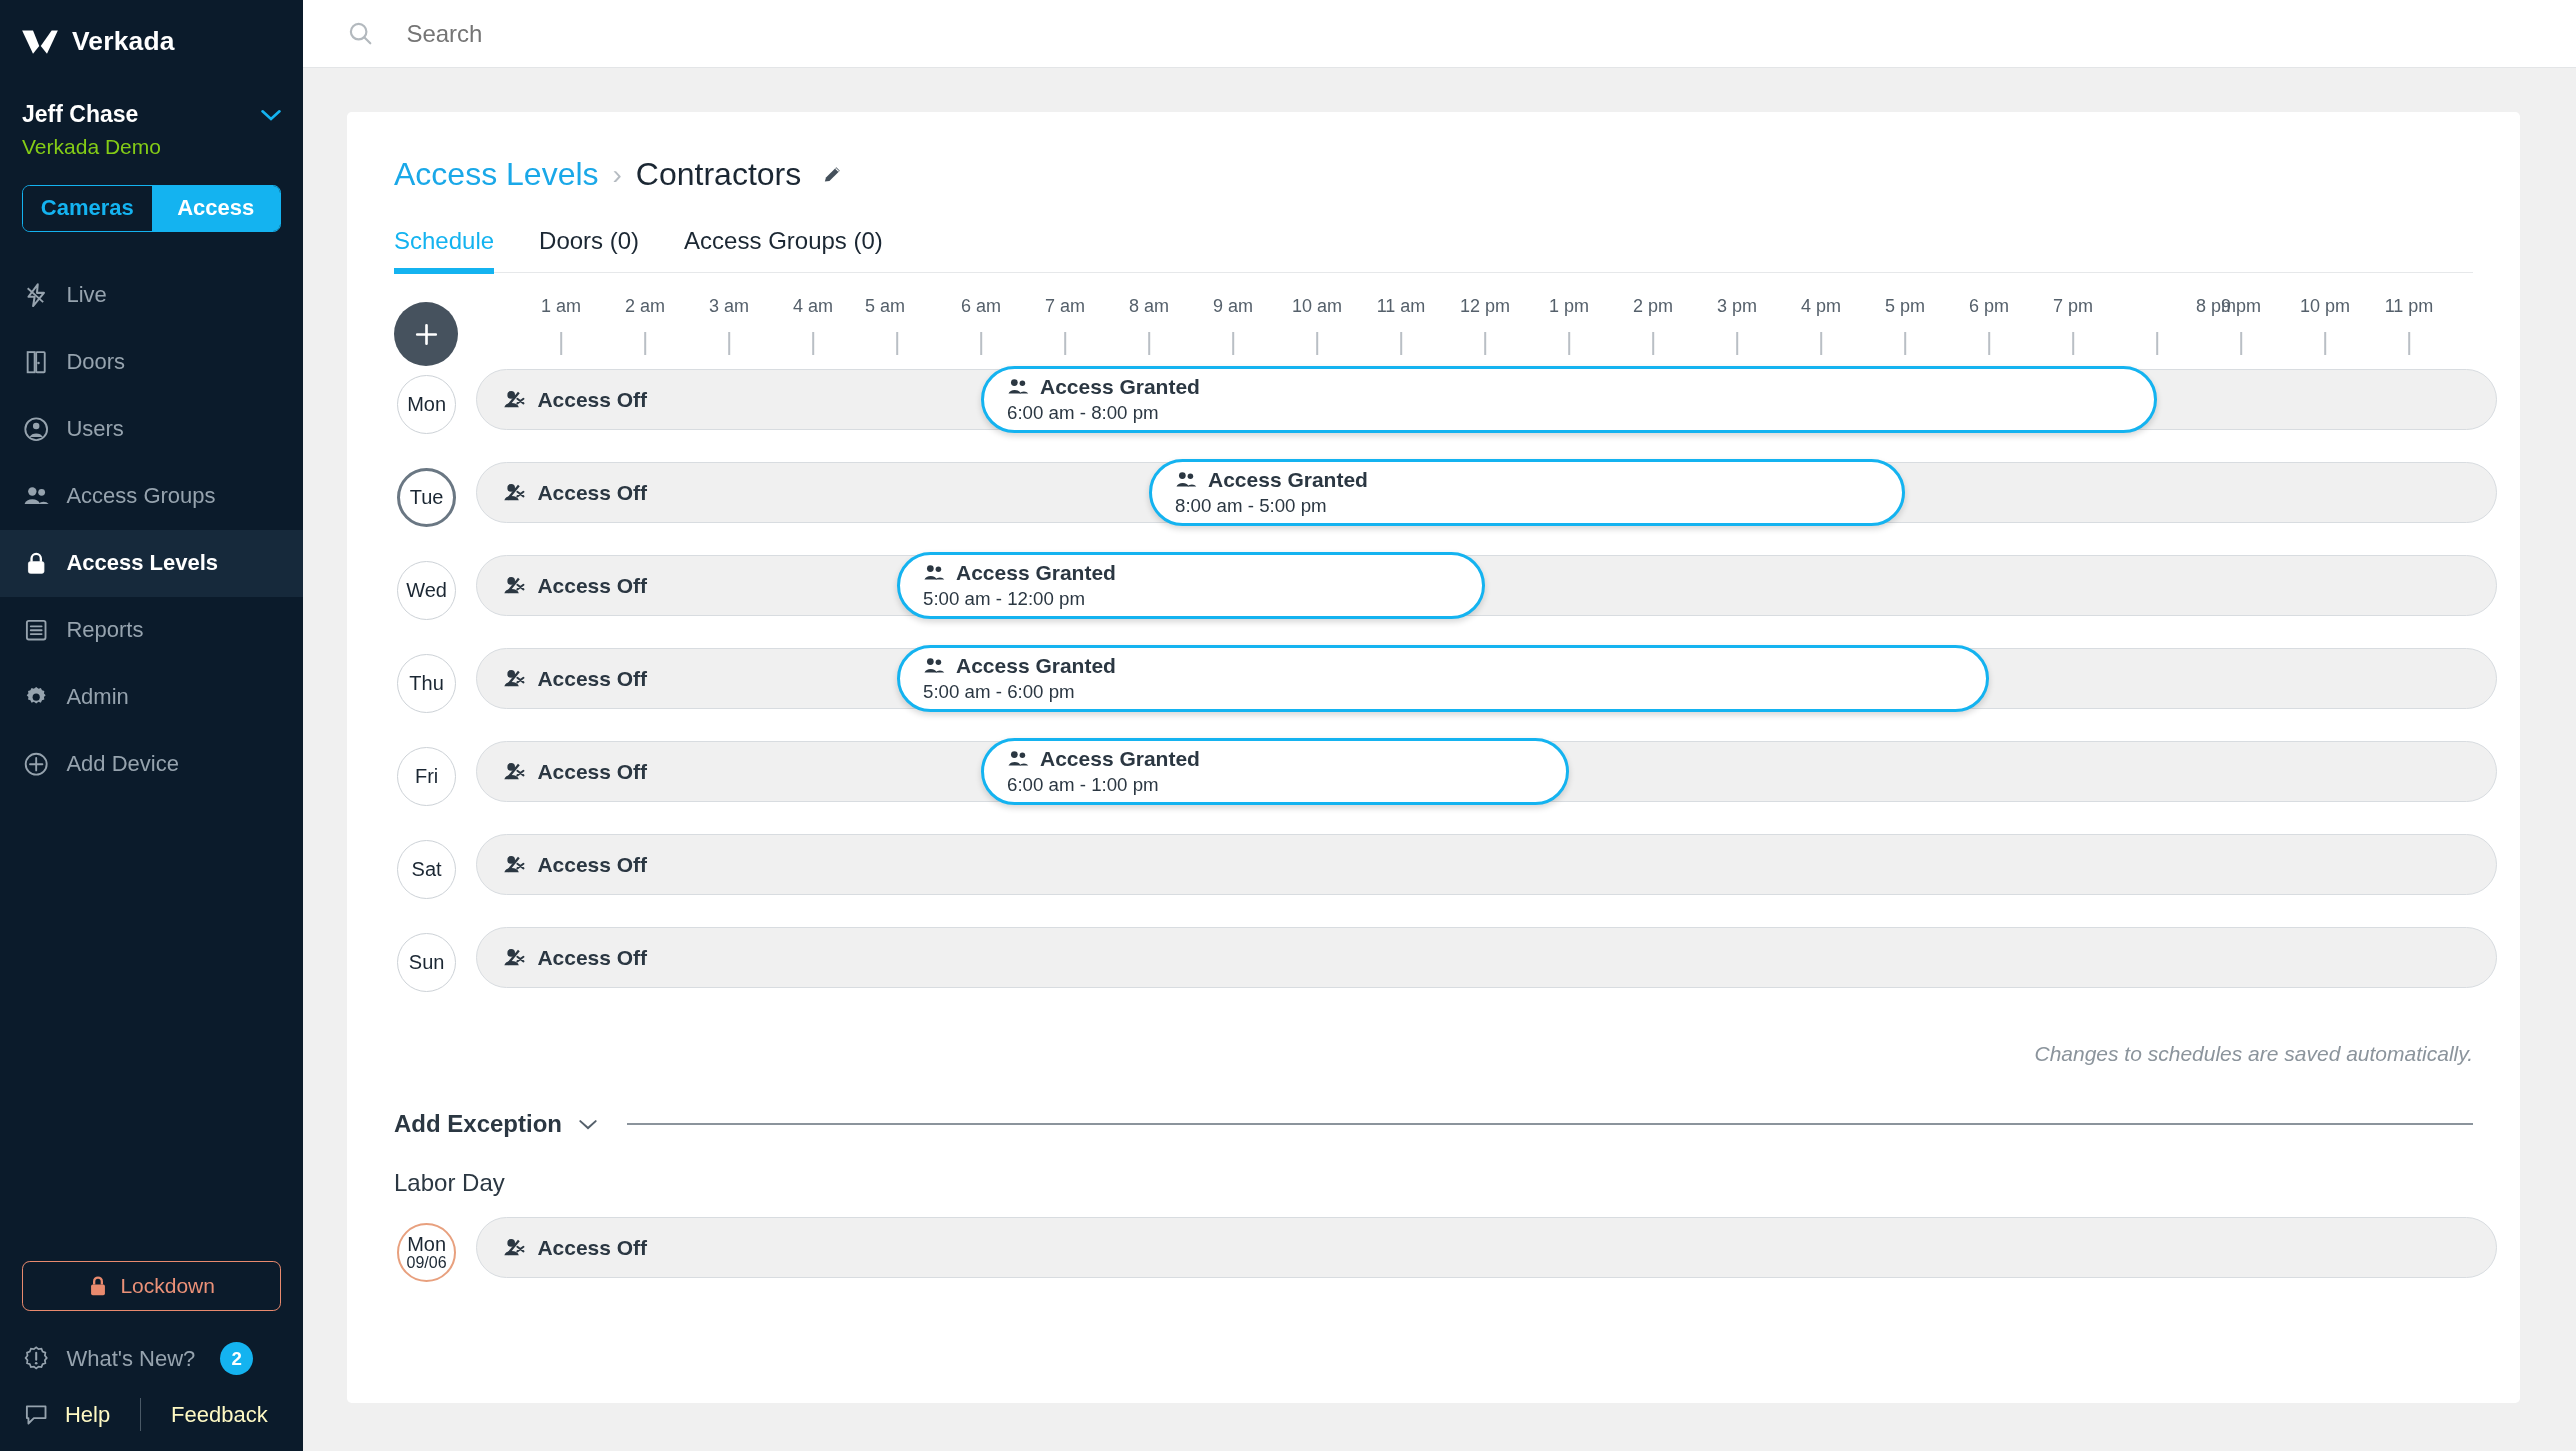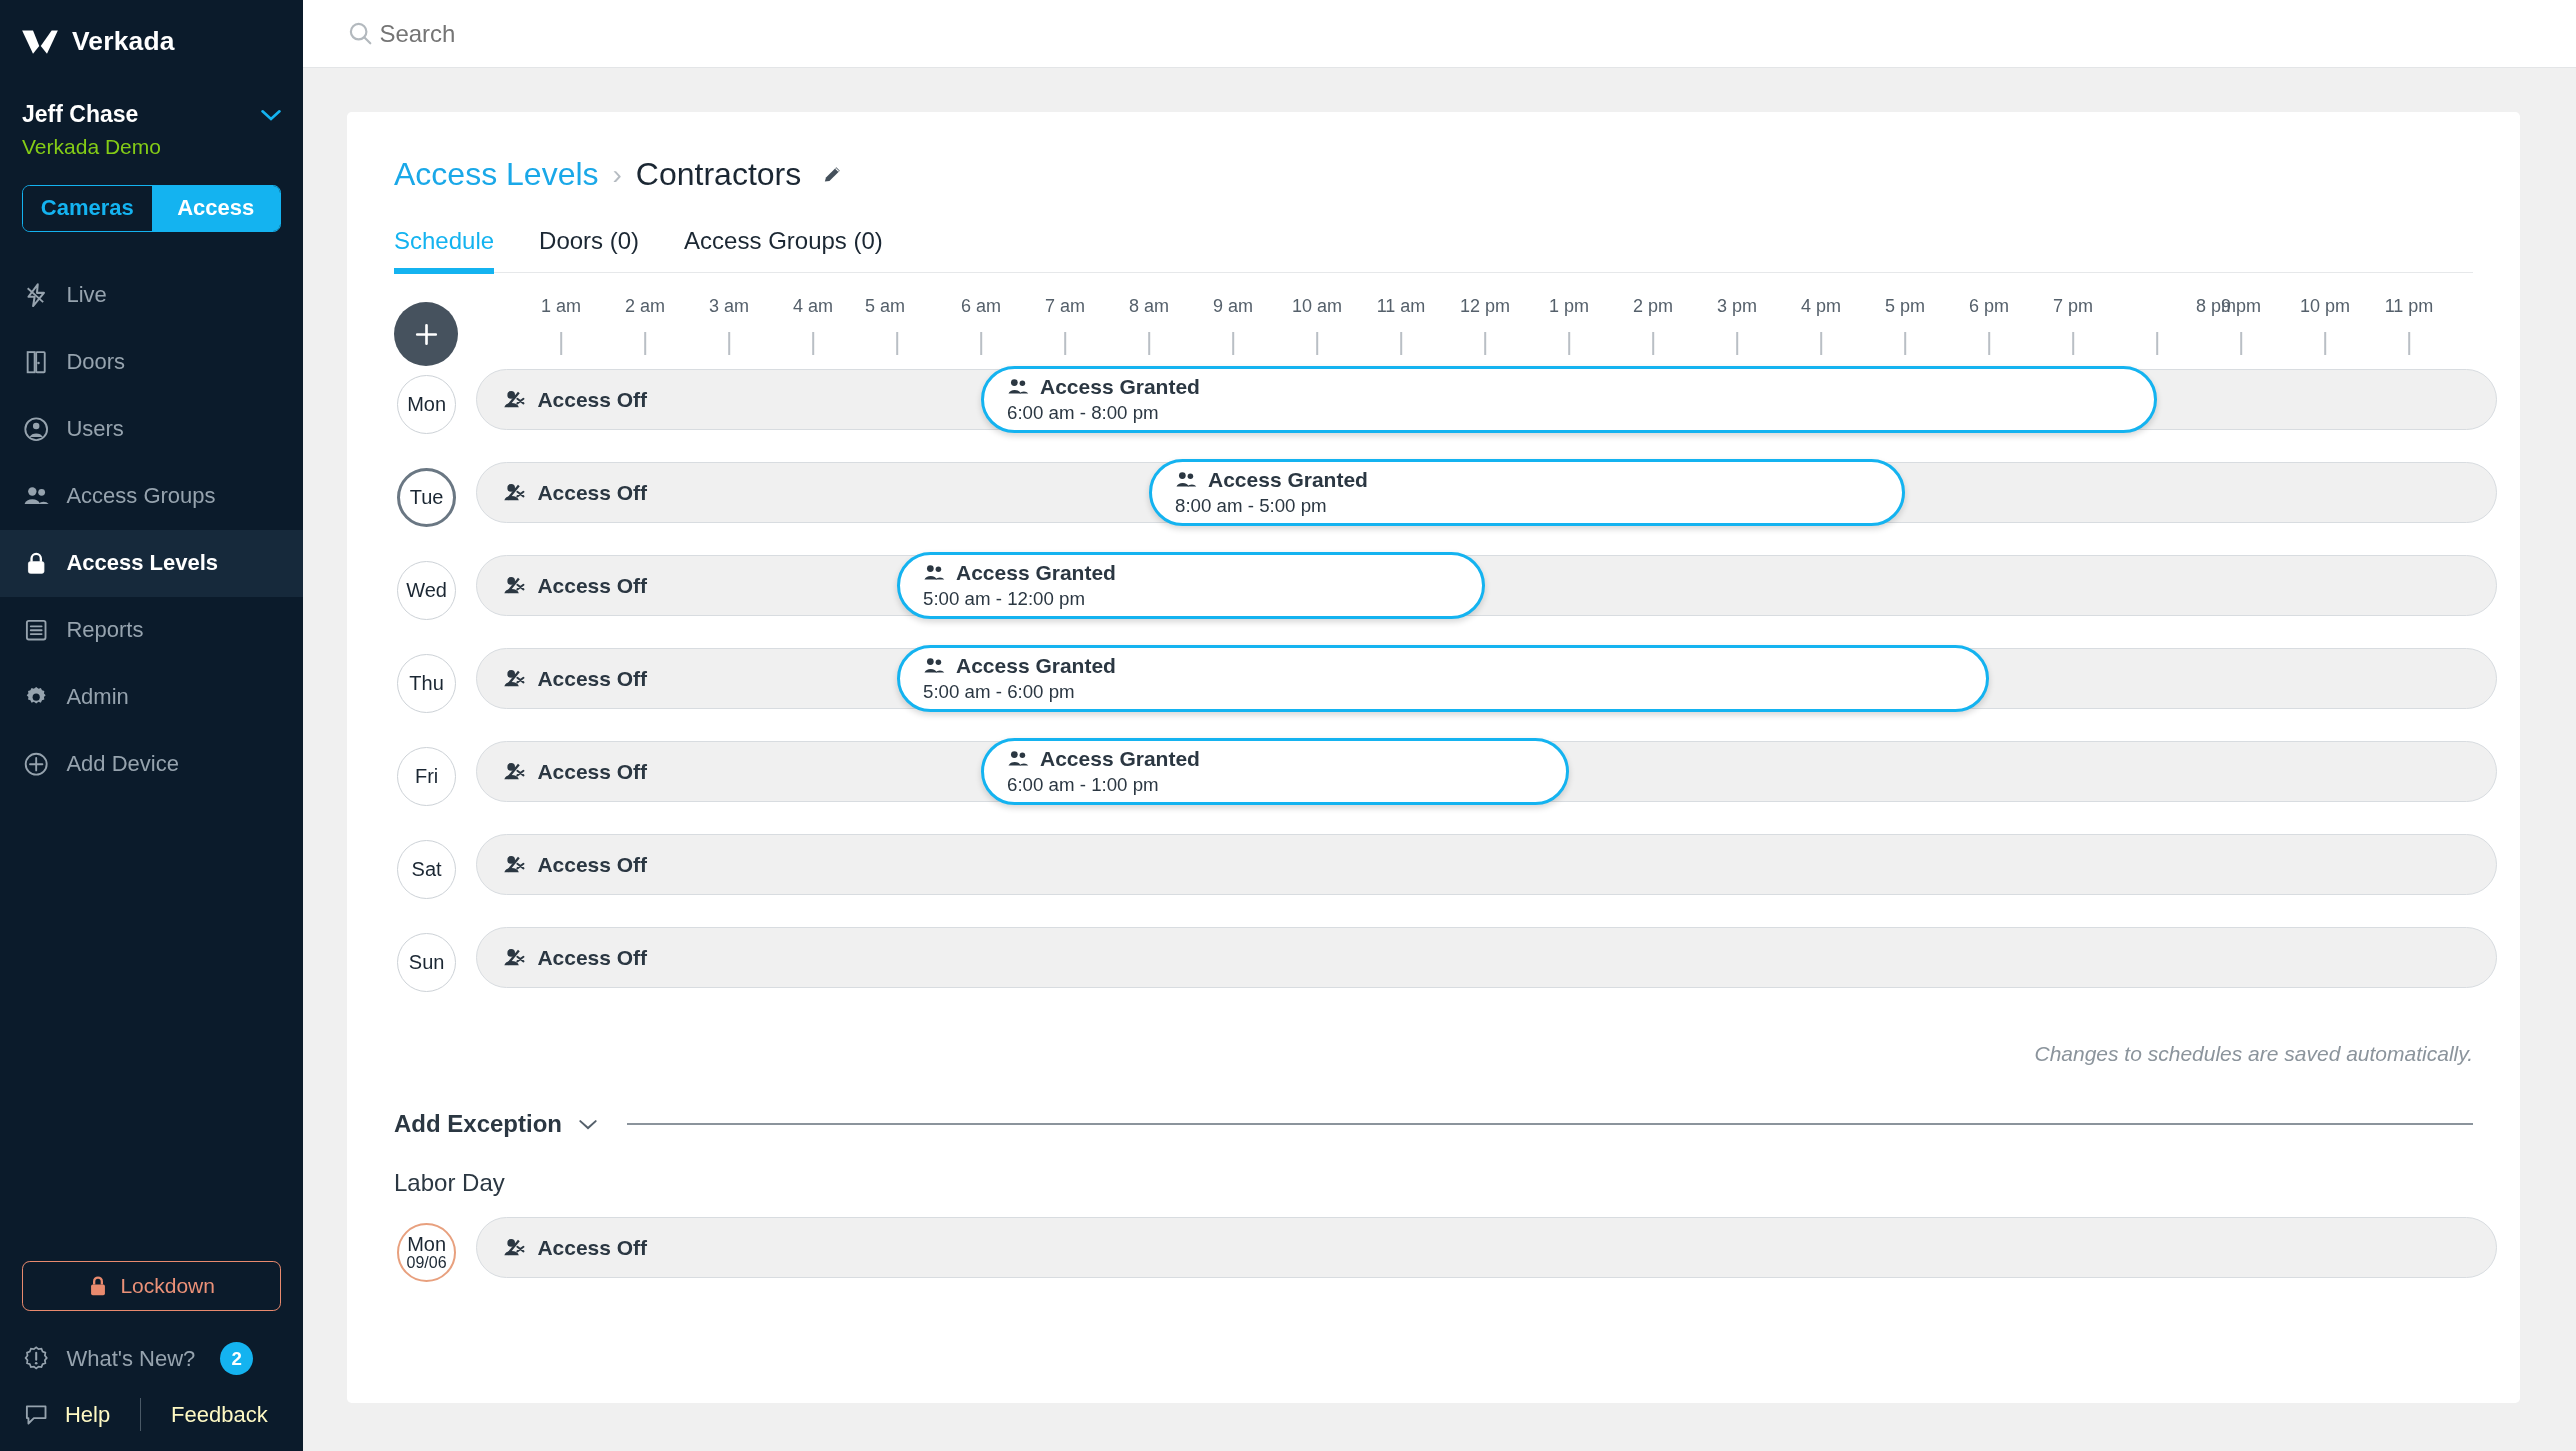--- a/index.html
+++ b/index.html
@@ -53,21 +53,21 @@
            background: #14b3f0; color: #fff; font-size: 18.7px; font-weight: bold;
            display: flex; align-items: center; justify-content: center; }
   .helprow { display: flex; align-items: center; gap: 15.6px; padding: 23px 22px 0 23px;
              color: #fef9c3; font-size: 22px; }
   .divider-v { width: 1.6px; height: 33px; background: #4a5966; margin: 0 14px; }
   .helplink { cursor: pointer; }
 
   
   .main { flex: 1; height: 1451px; background: #f0f0f0; display: flex; flex-direction: column; }
   .topbar { height: 68px; background: #ffffff; border-bottom: 1.6px solid #e3e5e7;
-            display: flex; align-items: center; padding-left: 44px; gap: 6px; flex: 0 0 68px;}
+            display: flex; align-items: center; padding-left: 44px; gap: 33px; flex: 0 0 68px;}
   .search-input { font-size: 24px; color: #a9b0b6; border: none; outline: none;
                   background: transparent; width: 544px; font-family: "Liberation Sans", sans-serif;}
 
   .content-scroll { flex: 1; overflow: hidden; padding: 44px 44px 0 44px; }
   .card { background: #ffffff; border-radius: 4.7px; width: 2173px; height: 1291px;
           padding: 44px 47px 0 47px; }
 
   .breadcrumb { display: flex; align-items: center; gap: 14px; font-size: 32px; }
   .bc-link { color: #1aa8e8; cursor: pointer; }
   .bc-sep { color: #b6bcc2; font-size: 28px; }

